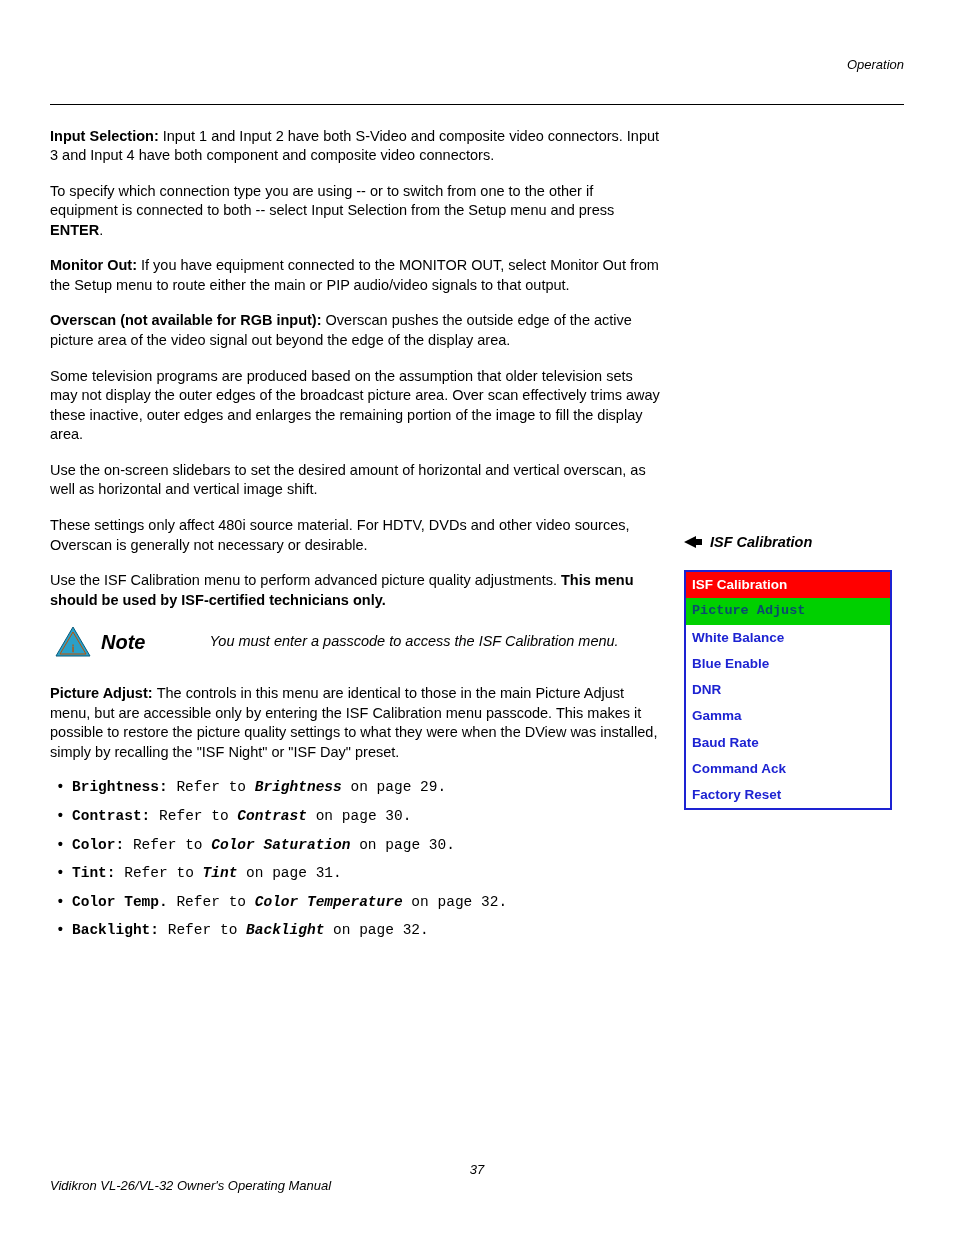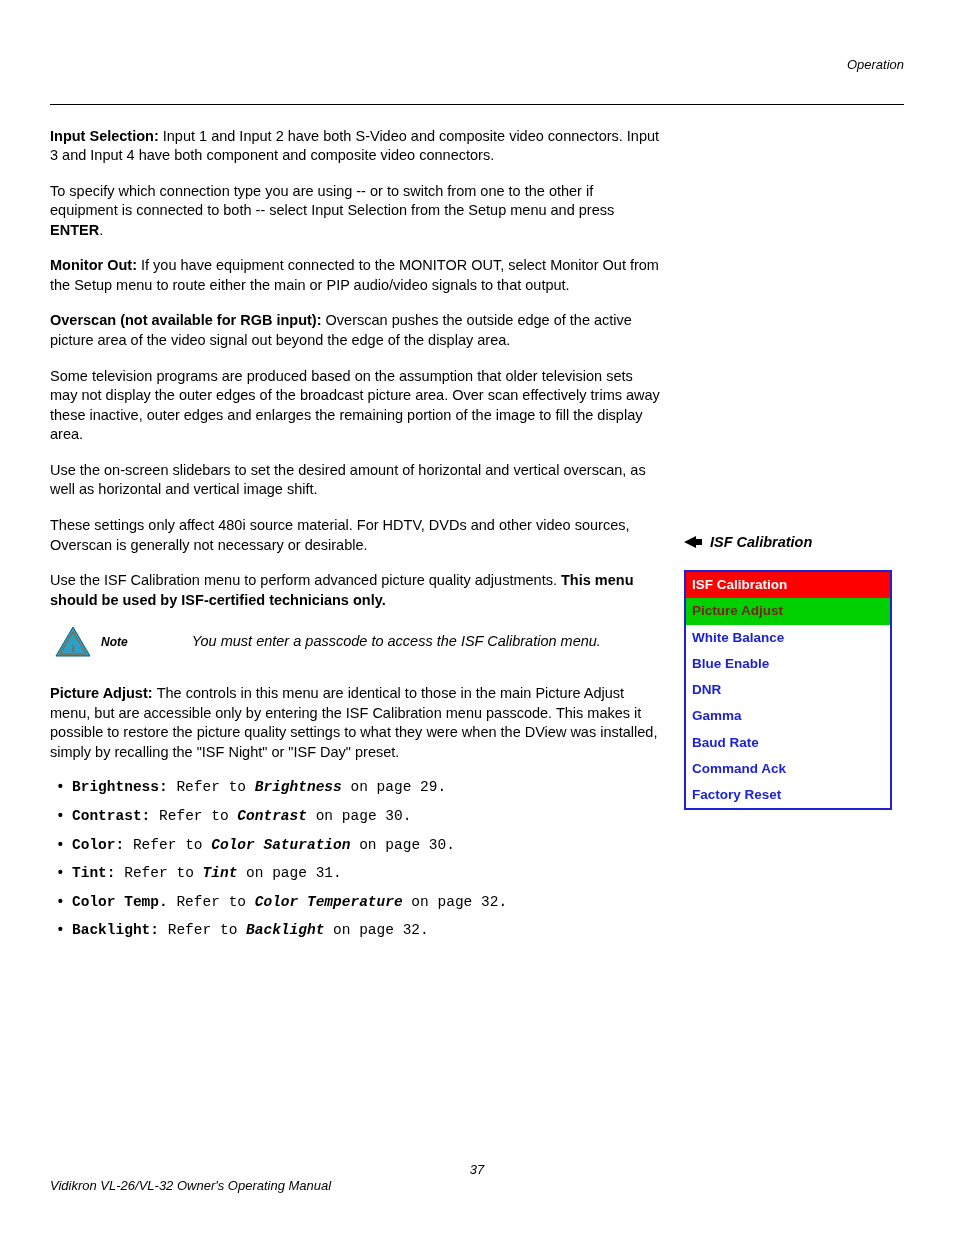--- a/index.html
+++ b/index.html
@@ -19,31 +19,31 @@
   .header-section { text-align: right; font-style: italic; font-size: 13px; margin-bottom: 30px; }
   hr.rule { border: none; border-top: 1px solid #000; margin: 12px 0 22px 0; }
   .body-cols { display: flex; gap: 24px; }
   .main-col { flex: 0 0 610px; }
   .side-col { flex: 1; padding-top: 406px; }
   .para { margin-bottom: 16px; }
   .bold { font-weight: 700; }
   .bold-italic { font-weight: 700; font-style: italic; }
   .note-row { display: flex; align-items: center; gap: 14px; margin: 14px 0 26px 5px; }
   .note-icon { width: 36px; height: 32px; flex: 0 0 36px; }
-  .note-label { font-weight: 700; font-style: italic; font-size: 12px; margin-left: -4px;}
+  .note-label { font-weight: 700; font-style: italic; font-size: 20px; margin-left: -4px;}
   .note-text { font-style: italic; margin-left: 50px; }
   ul.bullets { list-style: none; padding-left: 22px; font-family: Liberation Mono, monospace; }
   ul.bullets li { margin-bottom: 9px; position: relative; }
   ul.bullets li::before { content: "•"; position: absolute; left: -16px; font-weight: 700; }
   .side-heading { display: flex; align-items: center; gap: 8px; font-weight: 700; font-style: italic; margin-bottom: 18px; font-size: 14.5px; }
   .arrow-svg { width: 18px; height: 14px; }
   .menu-box { border: 2px solid #1d23d2; width: 208px; font-family: Arial, Helvetica, sans-serif; font-size: 13.5px; font-weight: 700; }
   .menu-box div { padding: 3px 6px 3px 6px; line-height: 1.5; }
   .menu-title { background: #ff0000; color: #fff; }
-  .menu-highlight { background: #00d000; color: #7f1d1d; }
+  .menu-highlight { background: #00d000; color: #0c4a6e; font-family: Liberation Mono, monospace; }
   .menu-item { color: #1d23d2; }
   .footer {
     position: absolute; bottom: 40px; left: 50px; right: 50px;
     display: flex; font-style: italic; font-size: 13px;
   }
   .footer .title { flex: 1; margin-top: 16px; }
   .footer .pagenum { position: absolute; left: 50%; transform: translateX(-50%); }
 </style>
 </head>
 <body>

